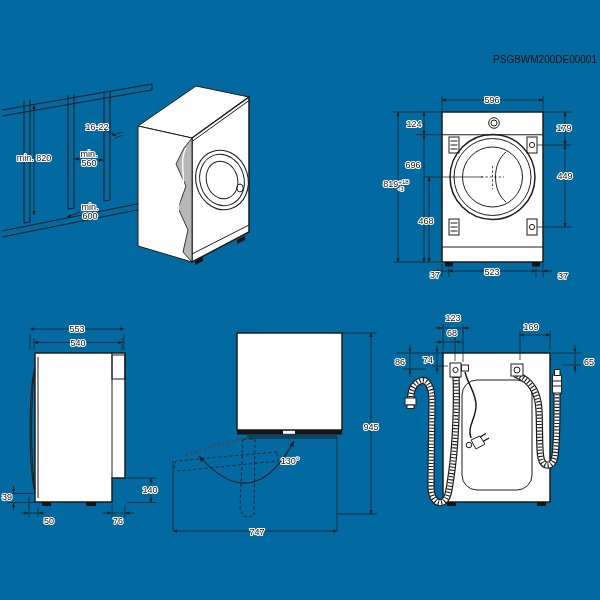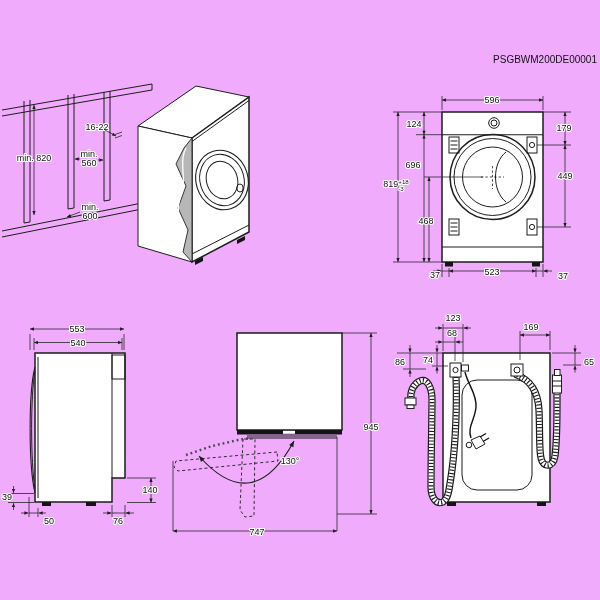--- a/index.html
+++ b/index.html
@@ -1,16 +1,16 @@
 <!DOCTYPE html>
 <html><head>
 <meta charset="utf-8">
 <style>
   html,body{margin:0;padding:0;background:#fff;}
-  .page{width:600px;height:600px;background:#f0abfc;position:relative;font-family:"Liberation Sans",sans-serif;}
+  .page{width:600px;height:600px;background:#0369a1;position:relative;font-family:"Liberation Sans",sans-serif;}
   svg{display:block;}
   .ln{stroke:#1d1d1d;stroke-width:1;fill:none;}
   .thk{stroke:#1d1d1d;stroke-width:1.5;fill:none;}
   .med{stroke:#1d1d1d;stroke-width:1.1;fill:none;}
   .dim{stroke:#1d1d1d;stroke-width:0.75;fill:none;}
   .dsh{stroke:#1d1d1d;stroke-width:0.9;fill:none;stroke-dasharray:3 2.6;}
   .dot{stroke:#474747;stroke-width:2.4;fill:none;stroke-dasharray:1.8 3;}
   .crx{stroke:#1d1d1d;stroke-width:0.8;fill:none;stroke-dasharray:2.4 2;}
   .t{font-size:9px;fill:#111;text-anchor:middle;paint-order:stroke;stroke:#fff;stroke-width:2.2px;stroke-linejoin:round;}
   .pn{font-size:10px;fill:#111;text-anchor:end;}

